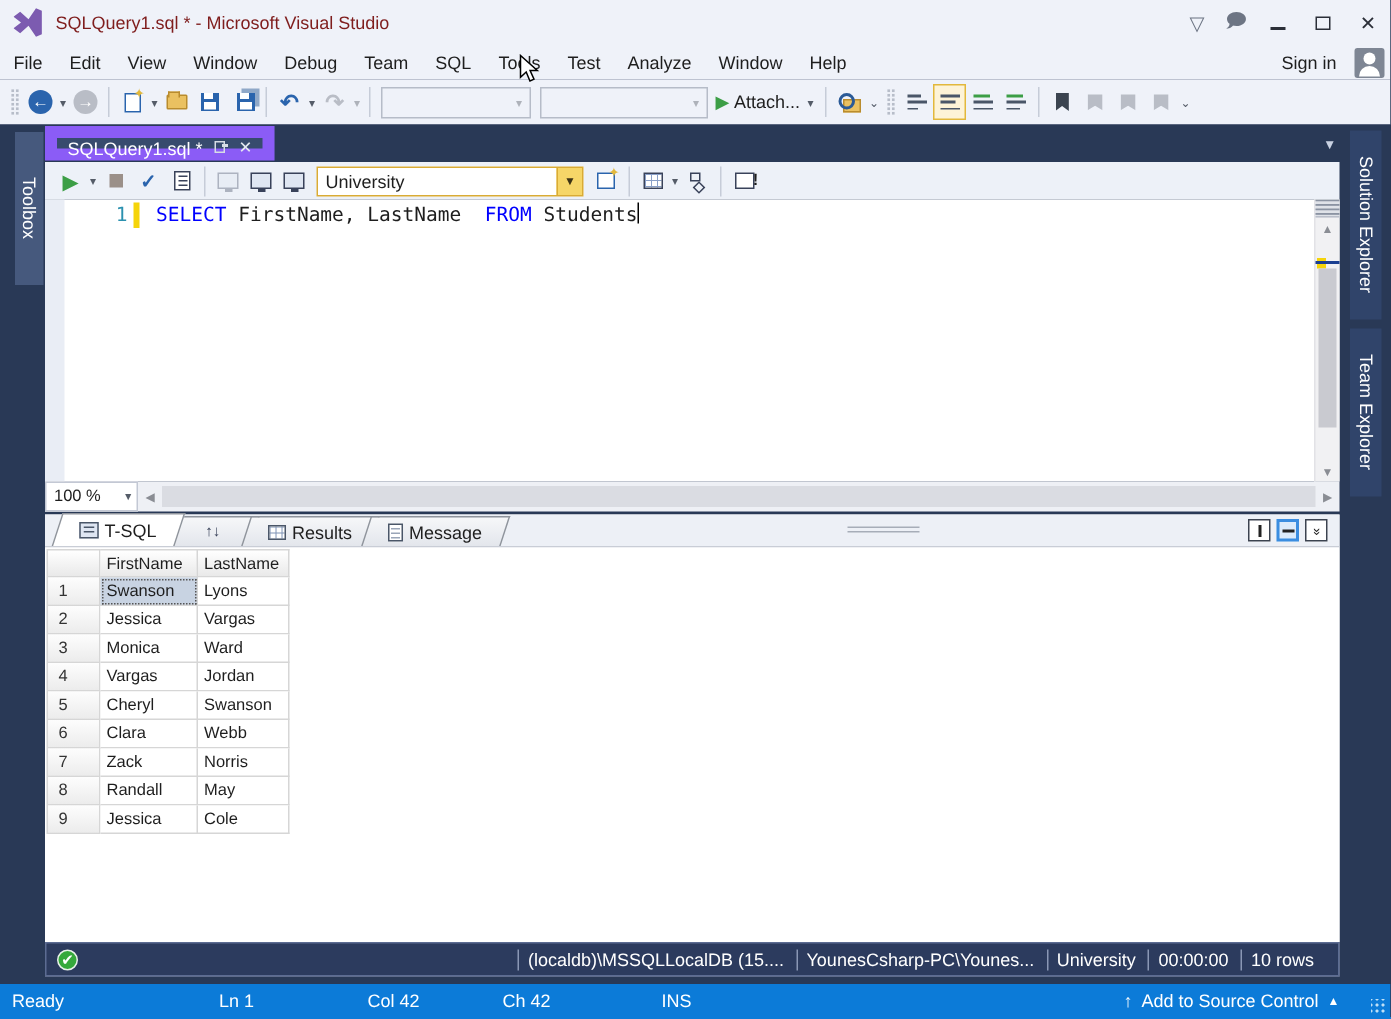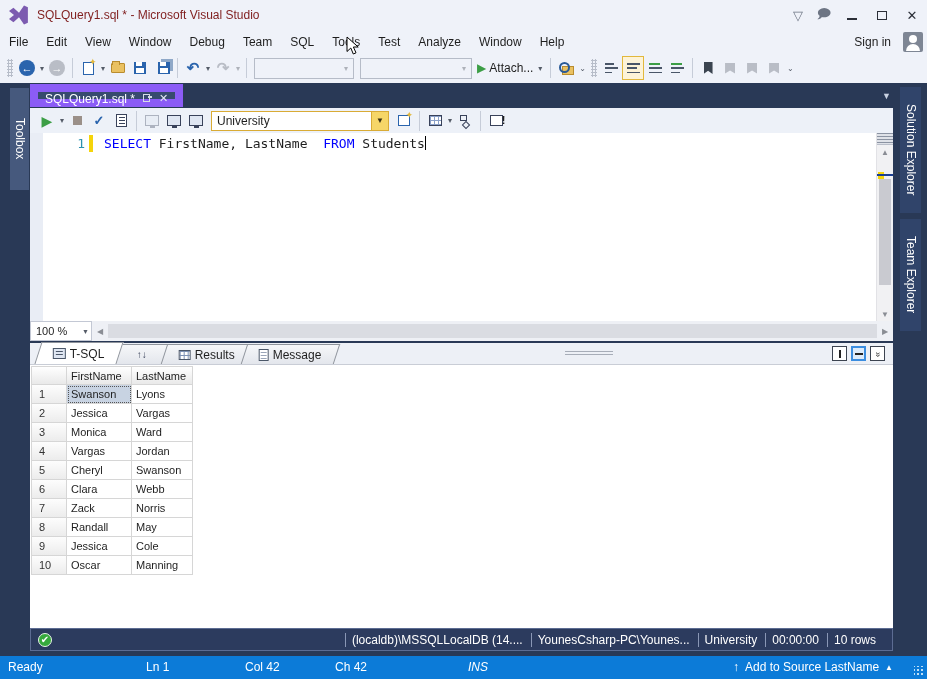--- a/index.html
+++ b/index.html
@@ -167,21 +167,21 @@
 
   
   .query-statusbar { position:absolute; left:0; bottom:0; width:100%; height:23px; background:#2c3b5e; border:1px solid #5c6c92; color:#fff; display:flex; align-items:center; font-size:12px; } 
   .okc { width:14px; height:14px; border-radius:50%; background:#36a93c; color:#fff; font-size:10px; display:flex; align-items:center; justify-content:center; margin:0 6px 0 7px; border:1px solid #e8f2e9; }
   .qs-right { margin-left:auto; display:flex; align-items:center; padding-right:8px; }
   .qseg { border-left:1px solid #8a97b5; padding:0 8px 0 6px; white-space:nowrap; }
 
   
   .statusbar { position:absolute; left:0; top:656px; width:927px; height:23px; background:#0c7bd8; color:#fff; }
   .sb-item { position:absolute; top:4px;text-align:center; }
-  .sb-ready { left:8px; } .sb-ln { left:146px; } .sb-col { left:245px; } .sb-ch { left:335px; } .sb-ins { left:468px;font-style:italic; }
+  .sb-ready { left:8px; } .sb-ln { left:146px; } .sb-col { left:245px; } .sb-ch { left:335px; } .sb-ins { left:441px; }
   .sb-right { position:absolute; right:34px; top:4px; display:flex; align-items:center; gap:6px; }
   .sb-up { font-size:12px; } .sb-tri { font-size:8px; }
   .sb-grip { position:absolute; right:3px; bottom:3px; width:10px; height:10px;
     background-image:radial-gradient(#bfe0f7 1px, transparent 1.1px); background-size:4px 4px; background-position:bottom right; }
 
   
   .cursor { position:absolute; left:346px; top:36px; z-index:99; }
 </style>
 </head>
 <body>
@@ -489,53 +489,48 @@
               <div class="grow">
                 <div class="gcell grownum">8</div>
                 <div class="gcell gc1">Randall</div>
                 <div class="gcell gc2">May</div>
               </div>
               <div class="grow">
                 <div class="gcell grownum">9</div>
                 <div class="gcell gc1">Jessica</div>
                 <div class="gcell gc2">Cole</div>
               </div>
-              <div class="grow">
-                <div class="gcell grownum">10</div>
-                <div class="gcell gc1">Oscar</div>
-                <div class="gcell gc2">Manning</div>
-              </div>
             </div>
         </div>
       </div>
 
       <div class="query-statusbar">
         <span class="okc">✔</span>
         <div class="qs-right">
-            <span class="qseg">(localdb)\MSSQLLocalDB (14....</span>
+            <span class="qseg">(localdb)\MSSQLLocalDB (15....</span>
             <span class="qseg">YounesCsharp-PC\Younes...</span>
             <span class="qseg">University</span>
             <span class="qseg">00:00:00</span>
             <span class="qseg">10 rows</span>
           </div>
       </div>
     </div>
 
   </div>
 </div>
 
 <div class="statusbar">
   <span class="sb-item sb-ready">Ready</span>
   <span class="sb-item sb-ln">Ln 1</span>
   <span class="sb-item sb-col">Col 42</span>
   <span class="sb-item sb-ch">Ch 42</span>
   <span class="sb-item sb-ins">INS</span>
   <div class="sb-right">
     <span class="sb-up">↑</span>
-    <span>Add to Source LastName</span>
+    <span>Add to Source Control</span>
     <span class="sb-tri">▲</span>
   </div>
   <span class="sb-grip"></span>
 </div>
 
 <svg class="cursor" width="14" height="20" viewBox="0 0 14 20">
   <polygon points="1,1 1,15.5 4.8,12 7.3,18 10,16.8 7.4,11 12.2,11" fill="#fff" stroke="#000" stroke-width="1"></polygon>
 </svg>
 
 </body></html>

